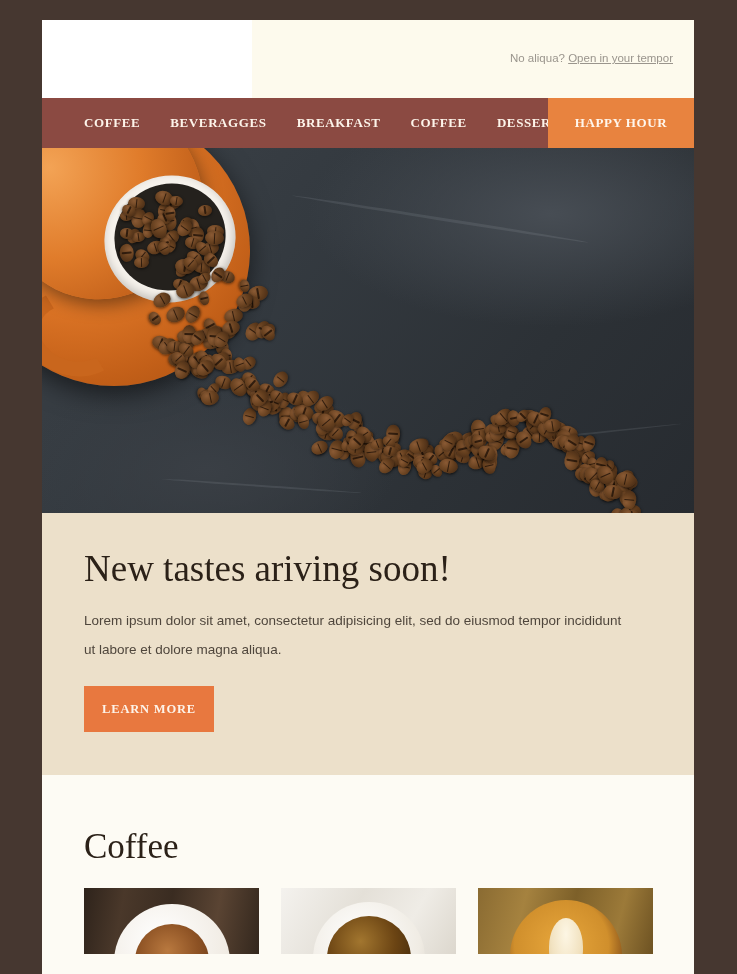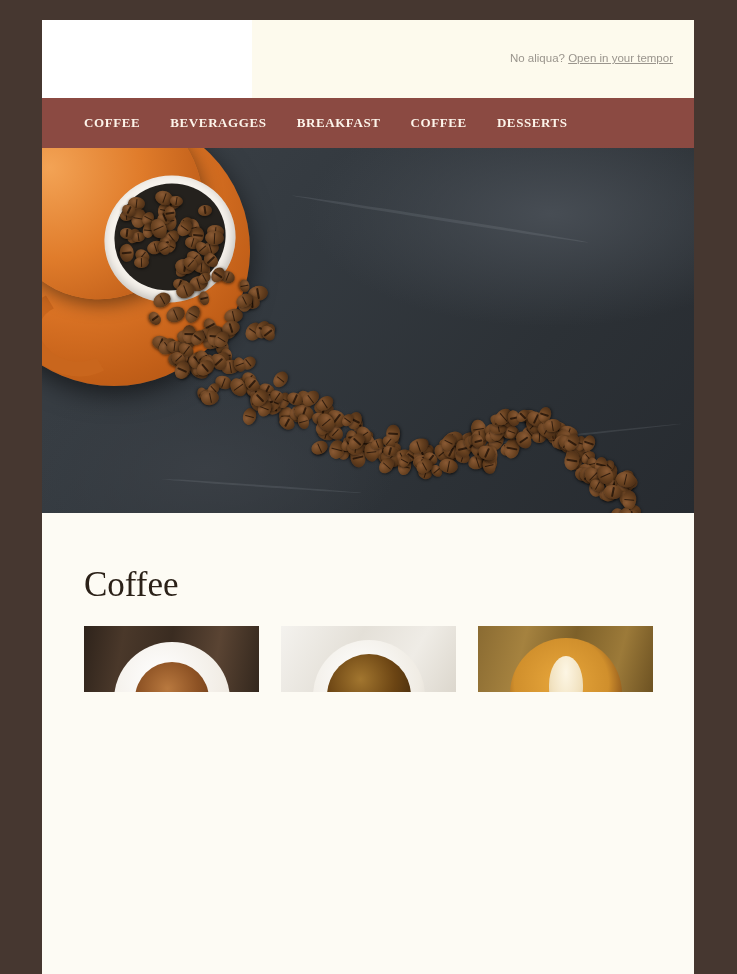--- a/index.html
+++ b/index.html
@@ -386,20 +386,23 @@
       </div>
     </div>
 
     <div class="nav">
       <div class="nav-items">
         <div class="nav-item">COFFEE</div>
         <div class="nav-item">BEVERAGGES</div>
         <div class="nav-item">BREAKFAST</div>
         <div class="nav-item">COFFEE</div>
         <div class="nav-item">DESSERTS</div>
+      </div>
+      <div class="nav-cta">
+        <span class="nav-cta-label">HAPPY HOUR</span>
       </div>
     </div>
 
     <div class="hero-image">
       <div class="slate-bg"></div>
       <div class="slate-streak" style="left:250px;top:46px;width:300px;height:3px;transform:rotate(9deg);"></div>
       <div class="slate-streak" style="left:400px;top:300px;width:240px;height:2px;transform:rotate(-6deg);"></div>
       <div class="slate-streak" style="left:120px;top:330px;width:200px;height:2px;transform:rotate(4deg);"></div>
 
       <div class="cup-saucer"></div>
@@ -726,20 +729,27 @@
           <div class="bean" style="width: 17.1508px; height: 13.0346px; left: 575.764px; top: 345.047px; transform: rotate(59.1345deg);"></div>
           <div class="bean" style="width: 19.5633px; height: 14.8681px; left: 573.758px; top: 323.728px; transform: rotate(12.9207deg);"></div>
           <div class="bean" style="width: 18.1219px; height: 13.7726px; left: 562.387px; top: 336.833px; transform: rotate(11.3956deg);"></div>
           <div class="bean" style="width: 14.3053px; height: 10.872px; left: 582.638px; top: 361.996px; transform: rotate(-6.6199deg);"></div>
           <div class="bean" style="width: 18.5975px; height: 14.1341px; left: 578.488px; top: 345.26px; transform: rotate(-85.3316deg);"></div>
           <div class="bean" style="width: 19.0944px; height: 14.5117px; left: 567.691px; top: 361.867px; transform: rotate(54.4682deg);"></div>
           <div class="bean" style="width: 15.5573px; height: 11.8236px; left: 575.891px; top: 362.314px; transform: rotate(89.803deg);"></div>
         </div>
     </div>
 
+    <div class="promo">
+      <div class="promo-title">New tastes ariving soon!</div>
+      <div class="promo-body">Lorem ipsum dolor sit amet, consectetur adipisicing elit, sed do eiusmod tempor incididunt ut labore et dolore magna aliqua.</div>
+      <div class="promo-button">
+        <span class="promo-button-label">LEARN MORE</span>
+      </div>
+    </div>
 
     <div class="section">
       <div class="section-title">Coffee</div>
       <div class="card-row">
         <div class="card">
           <div class="photo-cappuccino"></div>
         </div>
         <div class="card">
           <div class="photo-black"></div>
         </div>

